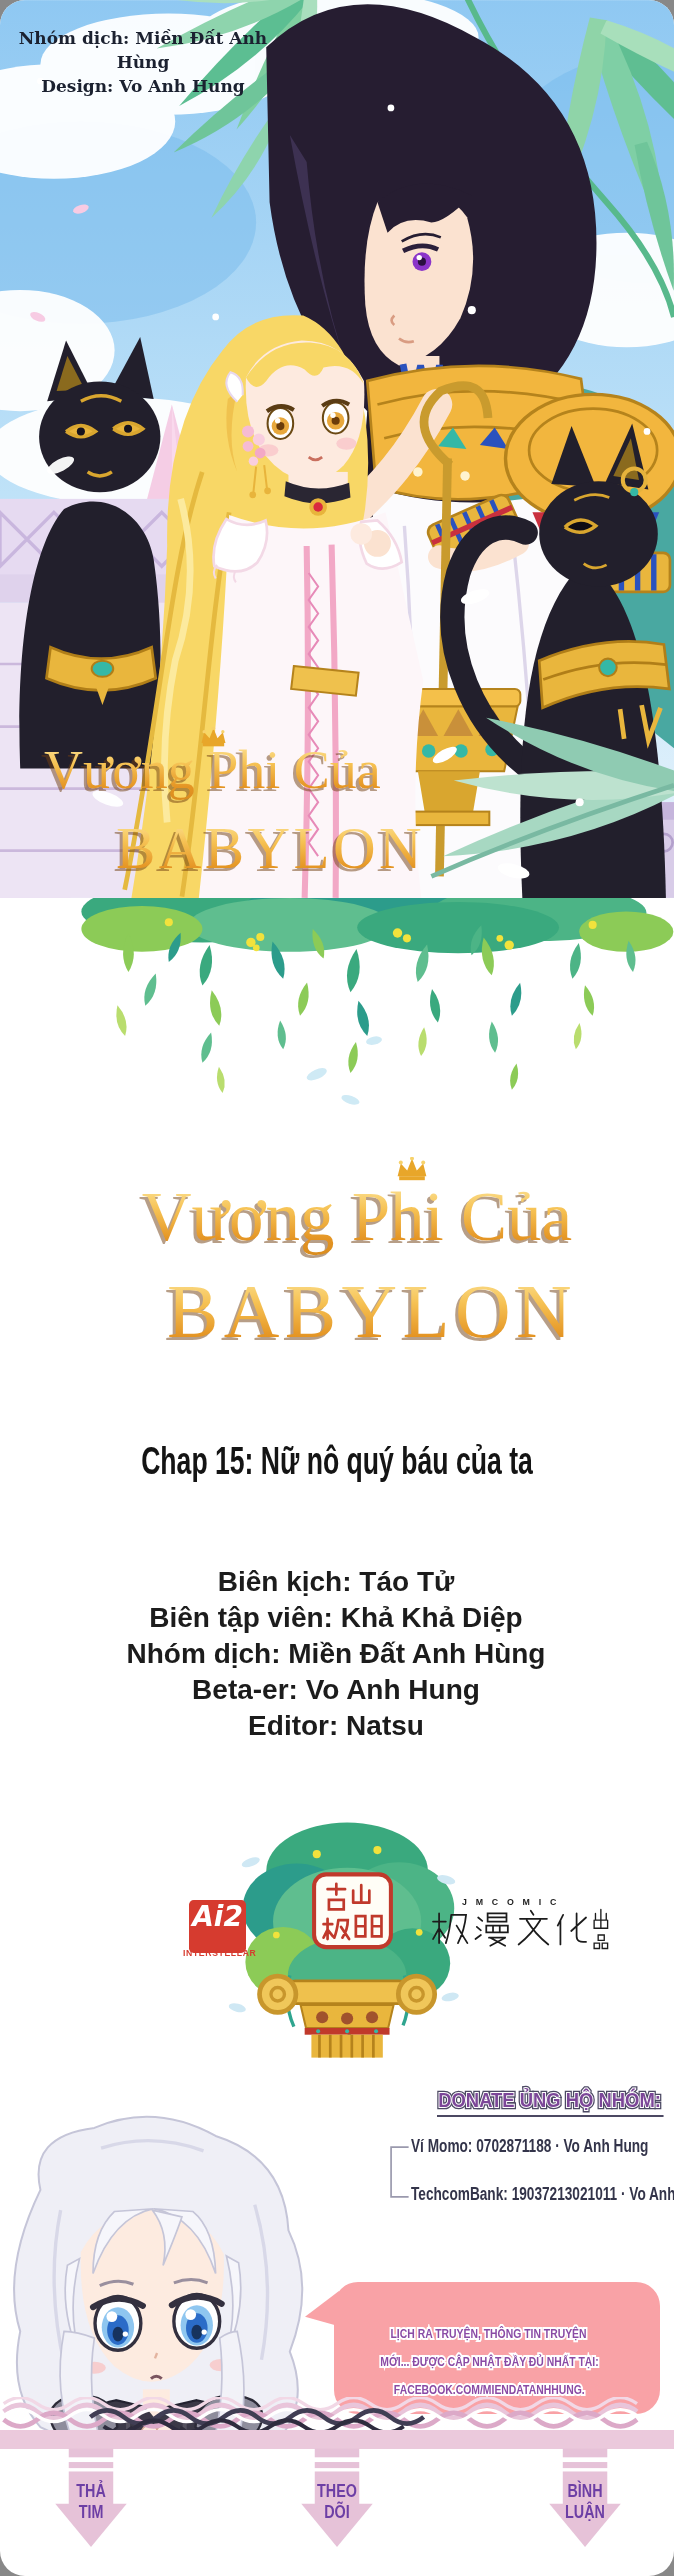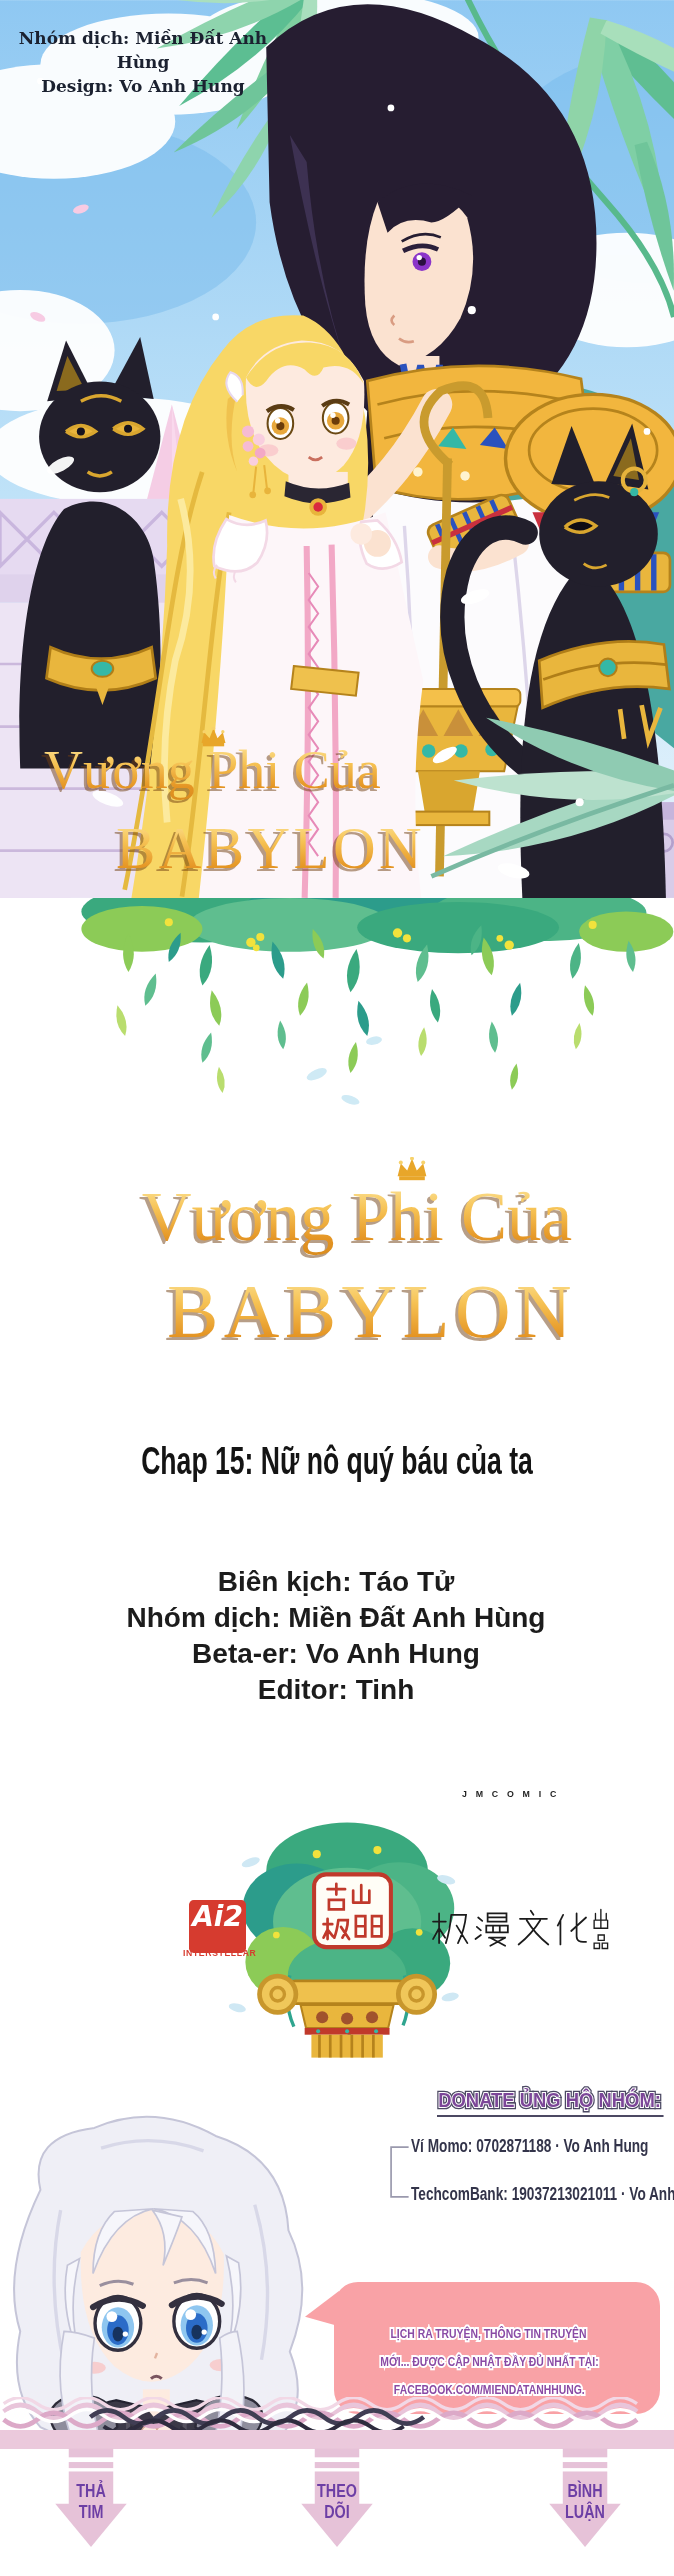--- a/index.html
+++ b/index.html
@@ -1,17 +1,17 @@
 <!DOCTYPE html>
 <html style="font-size:10.8px"><head>
 <meta charset="utf-8">
 <style>
   html,body{margin:0;padding:0;background:#888;}
   #page{position:relative;width:674px;height:2576px;background:#ffffff;overflow:hidden;
-        font-family:"Liberation Sans",sans-serif;}
+        font-family:"Liberation Sans",sans-serif;border-radius:25px;}
   .abs{position:absolute;}
   svg{display:block;}
 
   
   .cover-credit{left:15px;top:26px;width:256px;text-align:center;
     font-family:"DejaVu Serif",serif;font-weight:700;color:#1b2130;
     font-size:17px;line-height:24px;}
 
   
   .gold{font-family:"Liberation Serif",serif;
@@ -28,21 +28,21 @@
 
   .credits{left:0;top:1564px;width:672px;text-align:center;color:#1c1c1c;
     font-size:28px;font-weight:700;line-height:36px;}
 
   
   .ai2-box{left:189px;top:1900px;width:57px;height:53px;background:#d63b2f;border-radius:4.7px;
     display:flex;align-items:flex-start;justify-content:center;}
   .ai2-text{color:#fff;font-weight:700;font-style:italic;font-size:28px;font-family:"DejaVu Sans",sans-serif;}
   .ai2-sub{left:180px;top:1947px;width:76px;text-align:center;color:#d63b2f;font-weight:700;
     font-size:9.4px;letter-spacing:0.7px;transform:scaleX(.92);}
-  .jm-small{left:462px;top:1789px;width:148px;color:#1f1f1f;font-size:8.8px;font-weight:700;letter-spacing:8.8px;}
+  .jm-small{left:462px;top:1897px;width:148px;color:#1f1f1f;font-size:8.8px;font-weight:700;letter-spacing:8.8px;}
 
   
   .donate-header{left:437px;top:2089px;transform:scaleX(.94);transform-origin:left;
     font-weight:700;font-size:19.6px;white-space:nowrap;
     border-bottom:2.7px solid #4c4963;padding:0 2.7px 3.4px 1.3px;}
   .layered{position:relative;display:inline-block;white-space:nowrap;}
   .layered span{display:block;}
   .layered .lay-back{position:absolute;inset:0;-webkit-text-stroke:4.7px #4c4963;color:#4c4963;}
   .layered .lay-mid{position:absolute;inset:0;-webkit-text-stroke:2px #ffffff;color:#fff;}
   .layered .lay-front{position:relative;color:#7c4798;}
@@ -418,23 +418,24 @@
     <rect x="4" y="24" width="32" height="5" fill="#e8a62a"></rect>
     <circle cx="6" cy="7" r="2.5" fill="#f7d26b"></circle>
       <circle cx="20" cy="2" r="2.5" fill="#f7d26b"></circle>
       <circle cx="34" cy="7" r="2.5" fill="#f7d26b"></circle>
   </svg>
 
   <div class="abs chap">Chap 15: Nữ nô quý báu của ta</div>
 
   <div class="abs credits">
     <div>Biên kịch: Táo Tử</div>
+    <div>Biên tập viên: Khả Khả Diệp</div>
     <div>Nhóm dịch: Miền Đất Anh Hùng</div>
     <div>Beta-er: Vo Anh Hung</div>
-    <div>Editor: Tinh</div>
+    <div>Editor: Natsu</div>
   </div>
 
   <svg class="abs" style="left:0;top:1807px" width="674" height="256" viewBox="0 0 1000 380">
     <g>
       <ellipse cx="515" cy="95" rx="120" ry="72" fill="#3aa97e"></ellipse>
       <ellipse cx="440" cy="150" rx="80" ry="66" fill="#2c9c8b"></ellipse>
       <ellipse cx="592" cy="150" rx="82" ry="68" fill="#4cb486"></ellipse>
       <ellipse cx="515" cy="170" rx="110" ry="80" fill="#5fbe8f"></ellipse>
       <ellipse cx="420" cy="230" rx="56" ry="52" fill="#8ccb57"></ellipse>
       <ellipse cx="612" cy="232" rx="56" ry="52" fill="#3aa97e"></ellipse>

